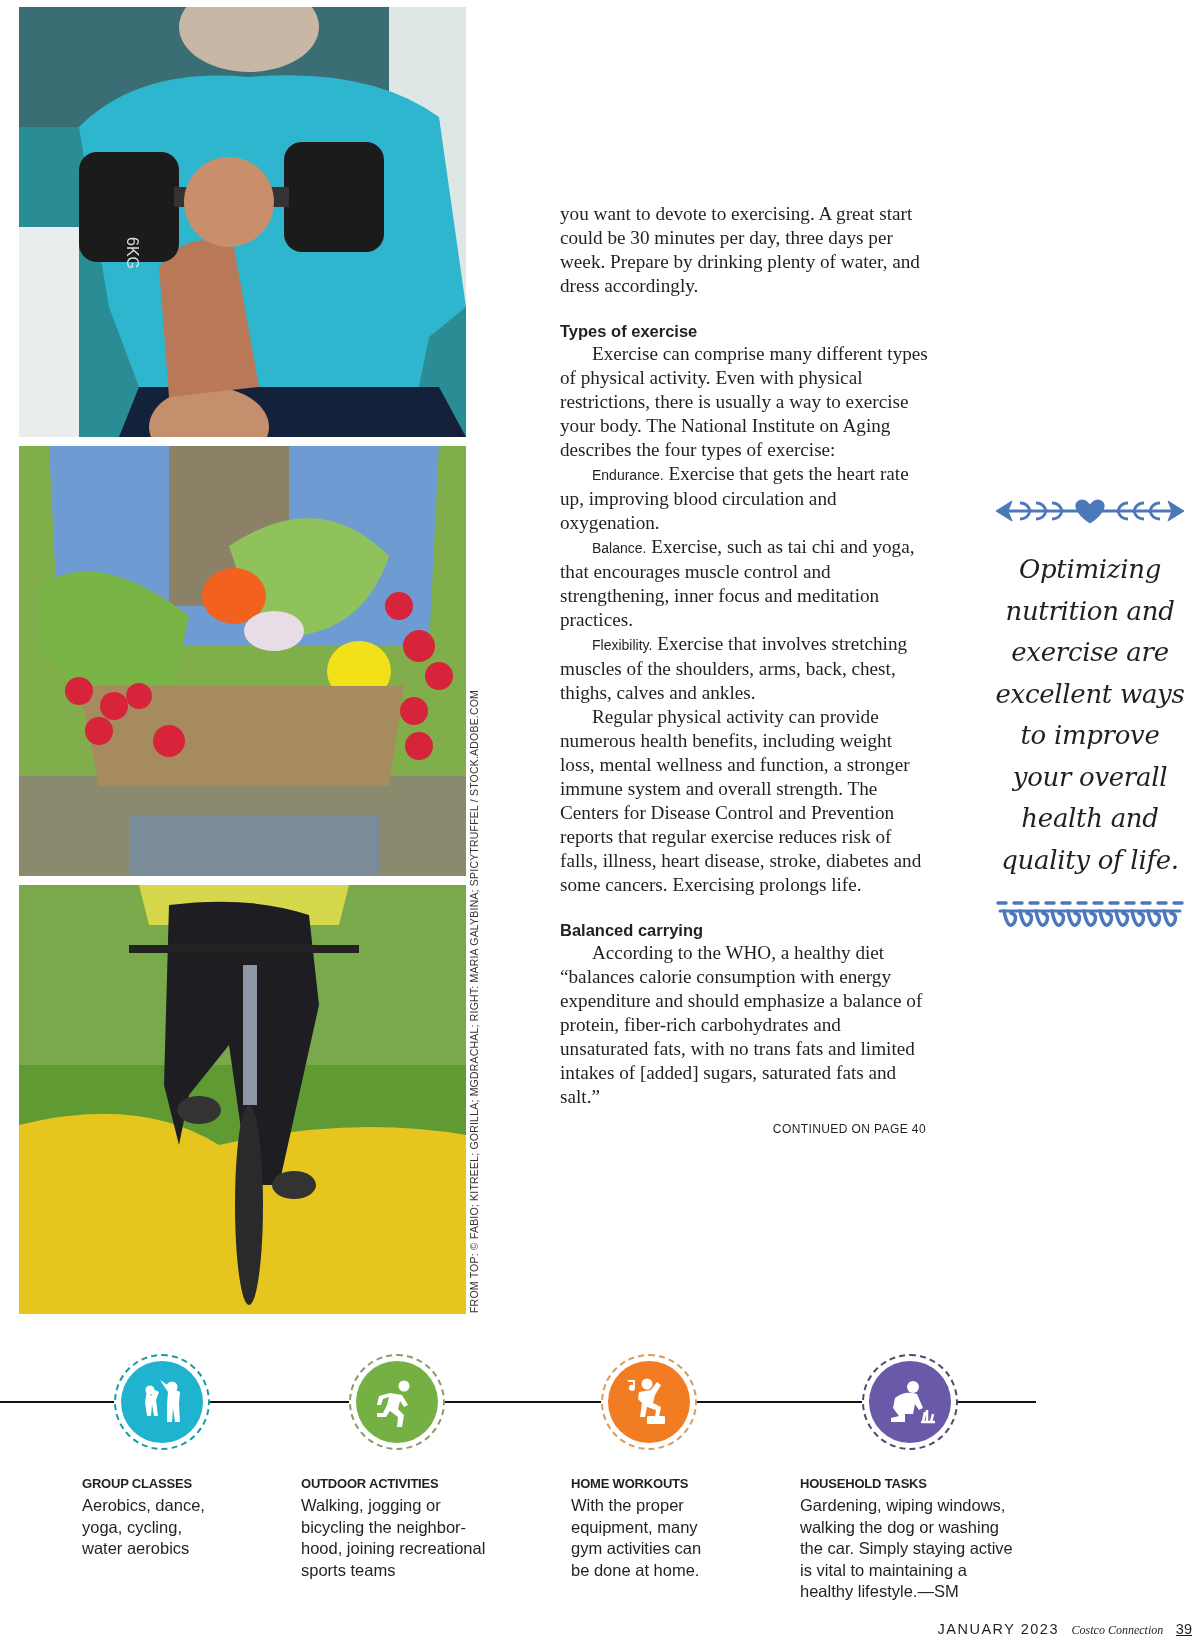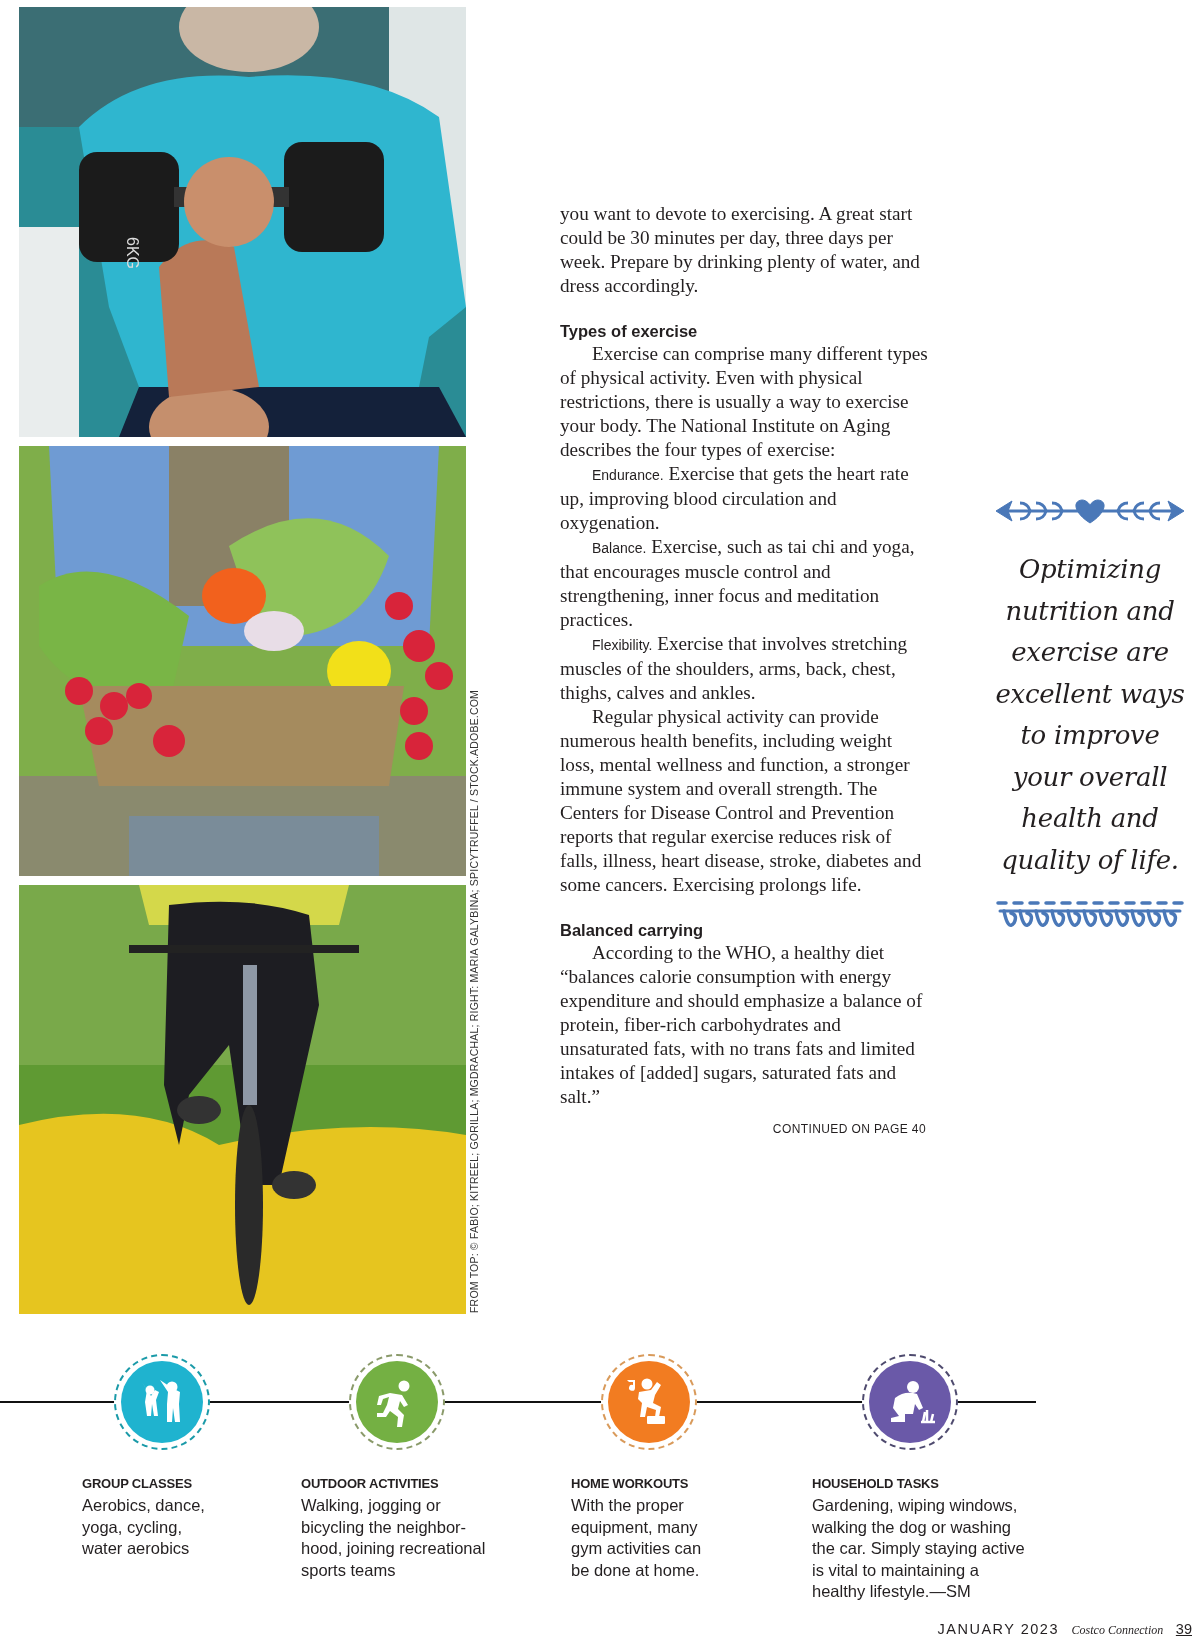--- a/index.html
+++ b/index.html
@@ -215,21 +215,21 @@
 </div>
 <div class="activity" style="left:571px; width:200px;">
   <div class="title">HOME WORKOUTS</div>
   <div class="desc">
     <div>With the proper</div>
       <div>equipment, many</div>
       <div>gym activities can</div>
       <div>be done at home.</div>
   </div>
 </div>
-<div class="activity" style="left:800px; width:260px;margin-left:12px;">
+<div class="activity" style="left:800px; width:260px;">
   <div class="title">HOUSEHOLD TASKS</div>
   <div class="desc">
     <div>Gardening, wiping windows,</div>
       <div>walking the dog or washing</div>
       <div>the car. Simply staying active</div>
       <div>is vital to maintaining a</div>
       <div>healthy lifestyle.—SM</div>
   </div>
 </div>
 

